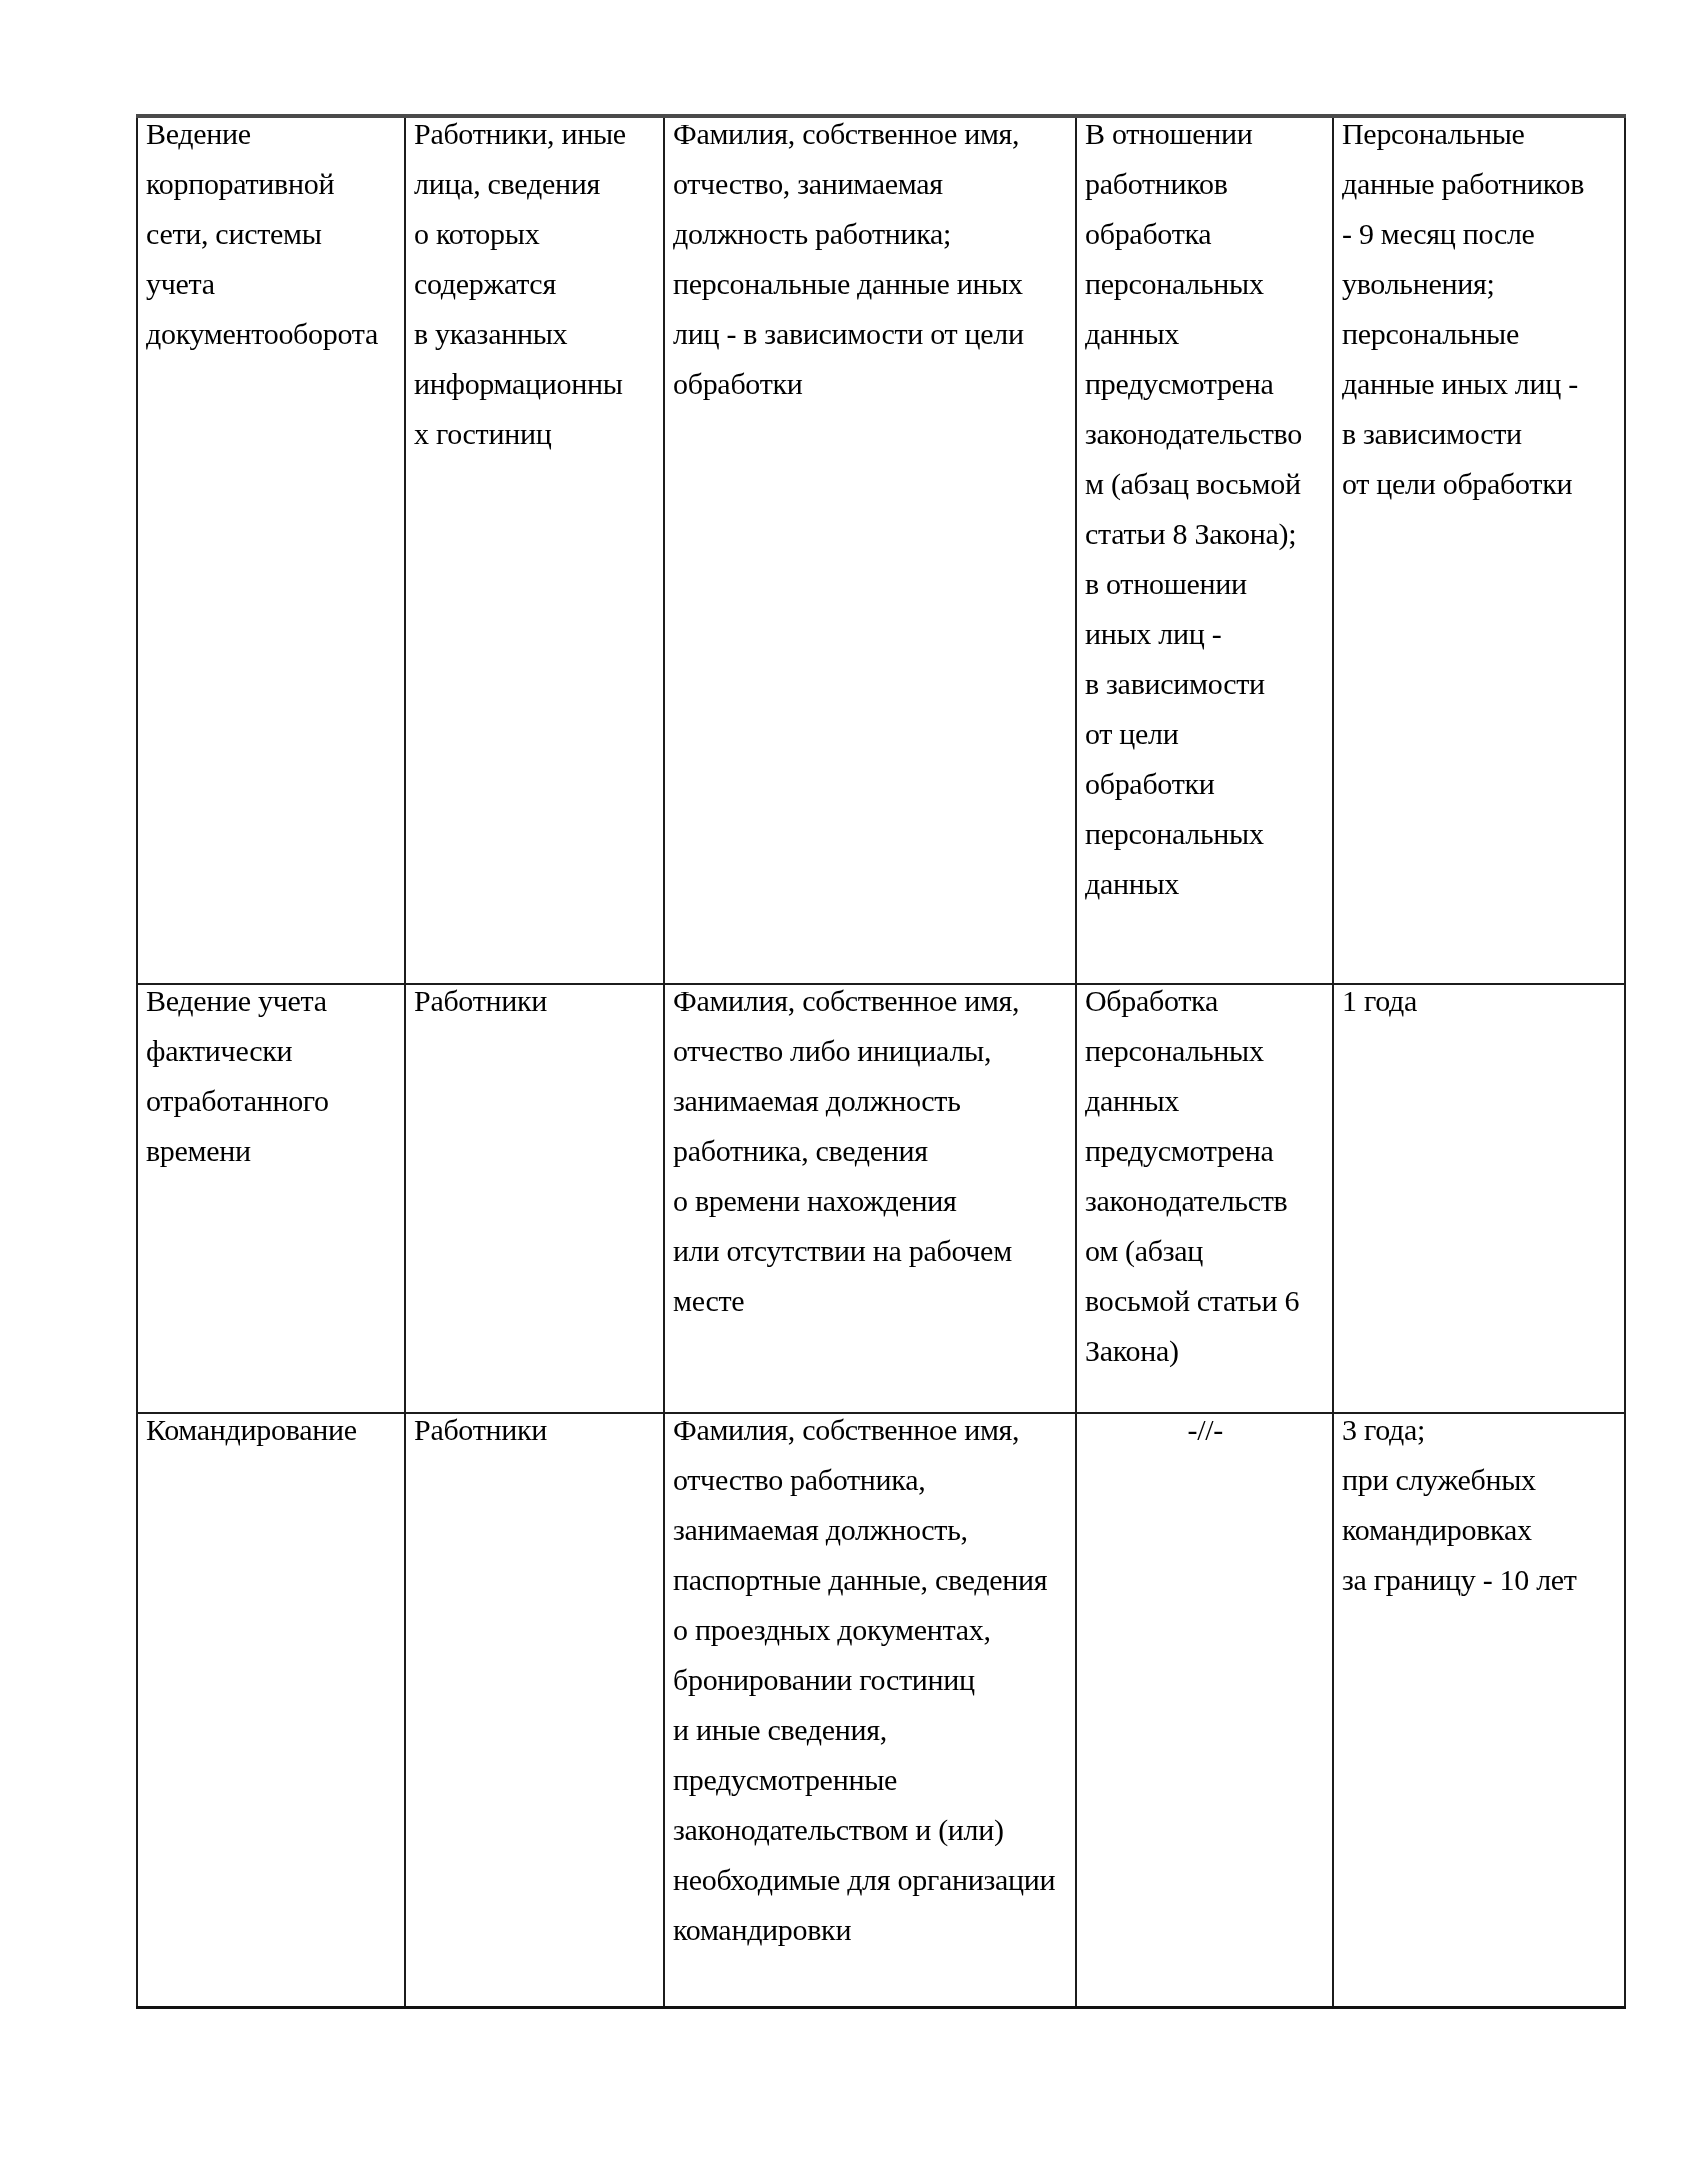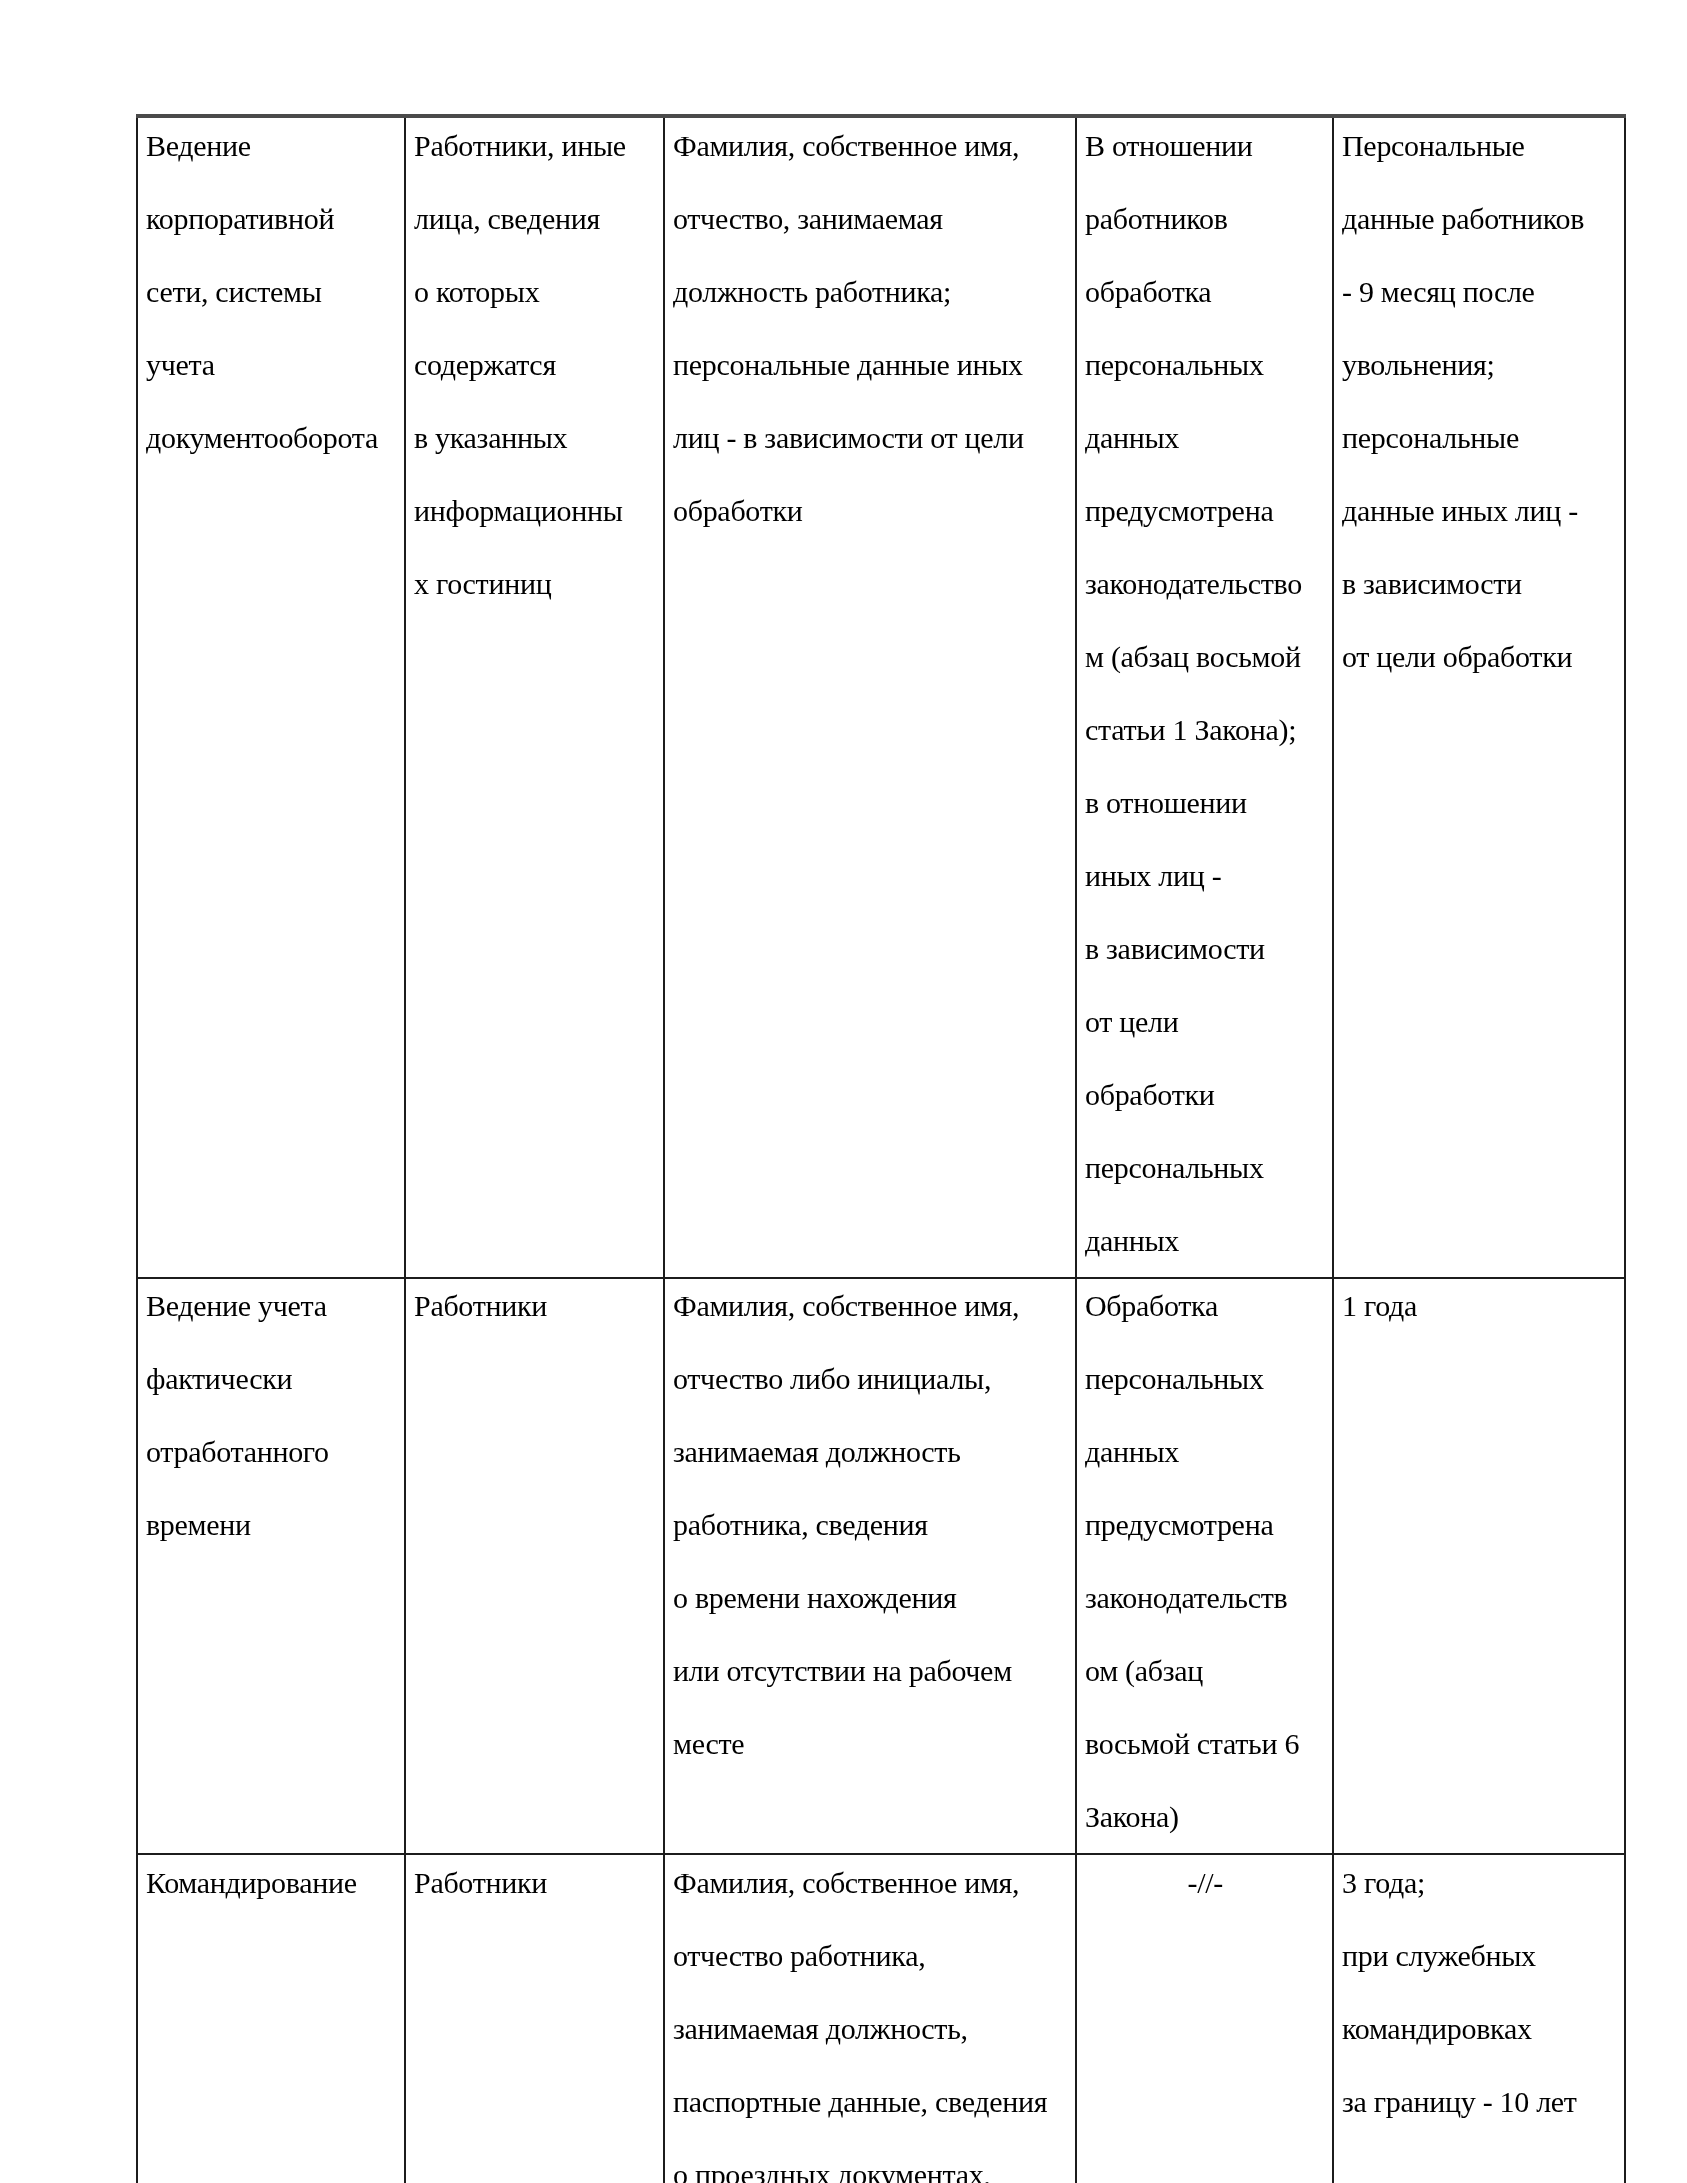--- a/index.html
+++ b/index.html
@@ -27,21 +27,21 @@
     border-left: 2px solid #1c1c1c;
     border-right: 2px solid #1c1c1c;
     border-top: 4.6px solid #4a4a4a;
     border-bottom: 3.3px solid #111111;
   }
   table.doc-table td {
     border: 2px solid #1c1c1c;
     vertical-align: top;
     padding: 0 6.6px 0 8px;
     font-size: 30px;
-    line-height: 73px;
+    line-height: 50px;
     letter-spacing: -0.3px;
     overflow: hidden;
   }
   .txt {
     white-space: pre-line;
     margin-top: -9.3px;
   }
   td.center { text-align: center; }
   col.c1 { width: 268px; }
   col.c2 { width: 259px; }
@@ -92,21 +92,21 @@
           </td>
         <td>
             <div class="txt">В отношении
 работников
 обработка
 персональных
 данных
 предусмотрена
 законодательство
 м (абзац восьмой
-статьи 1 Закона);
+статьи 8 Закона);
 в отношении
 иных лиц -
 в зависимости
 от цели
 обработки
 персональных
 данных</div>
           </td>
         <td>
             <div class="txt">Персональные

